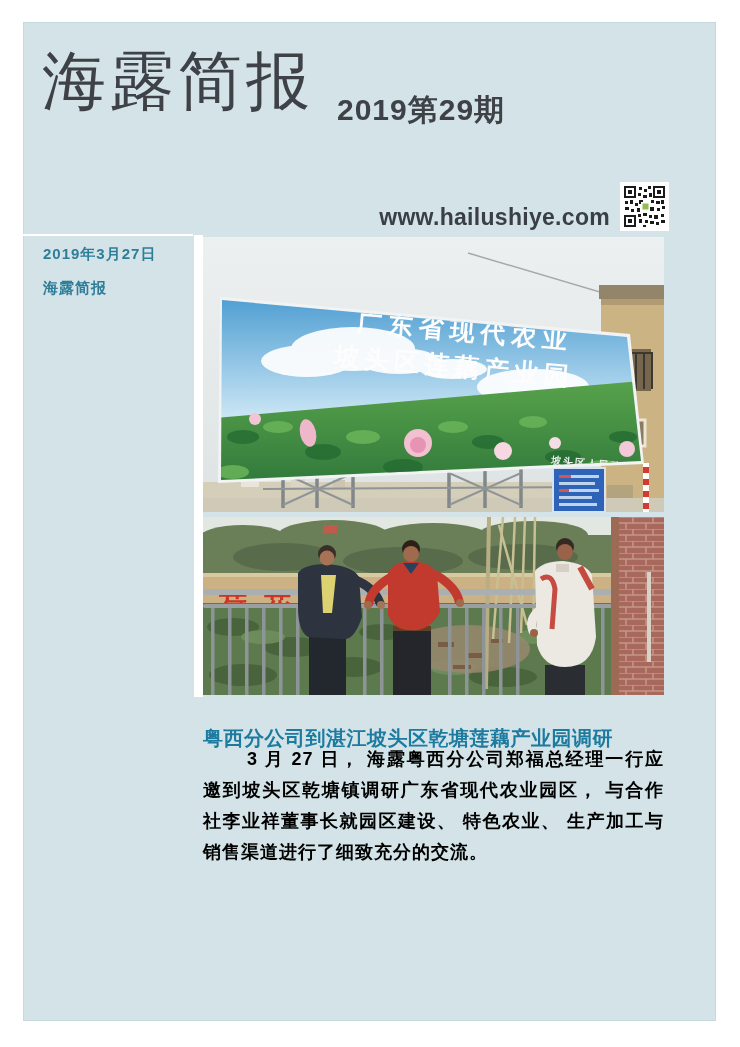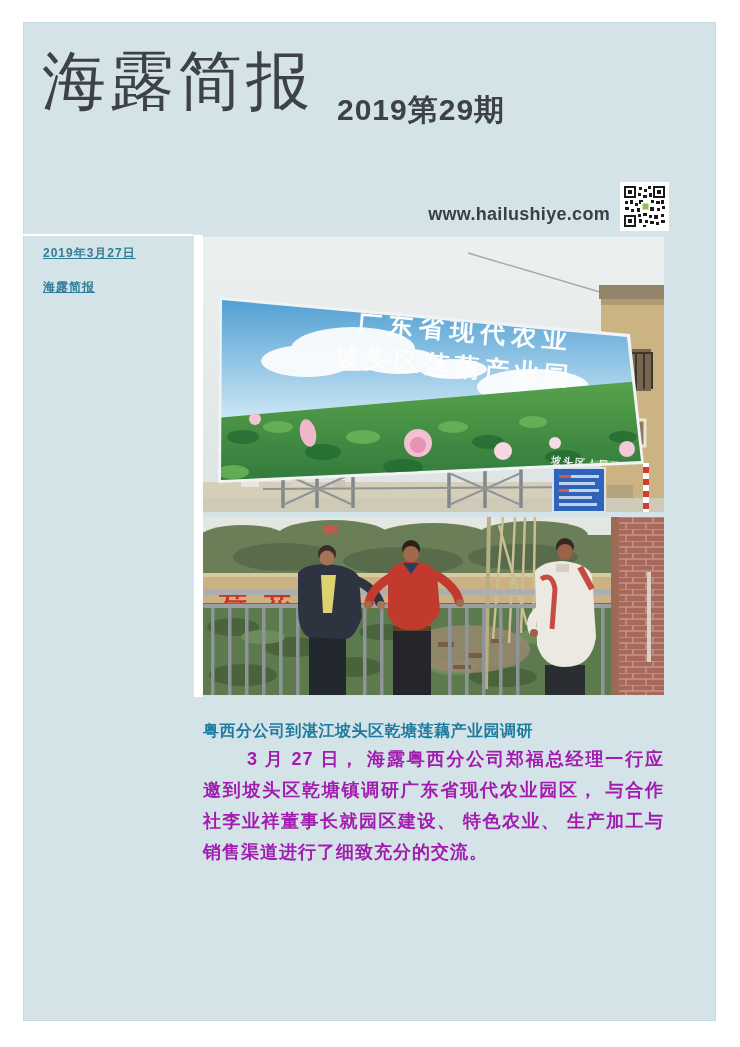--- a/index.html
+++ b/index.html
@@ -17,49 +17,49 @@
     position:absolute;left:19px;top:24px;
     font-size:64px;font-weight:400;letter-spacing:4px;line-height:1.1;
     color:#3e4247;white-space:nowrap;
   }
   .masthead-issue{
     position:absolute;left:314px;top:68px;
     font-size:30px;font-weight:700;letter-spacing:1px;color:#3e4247;white-space:nowrap;
   }
   .website{
     position:absolute;right:106px;top:182px;
-    font-size:18px;font-weight:700;color:#3a3f45;letter-spacing:0.3px;
+    font-size:23px;font-weight:700;color:#3a3f45;letter-spacing:0.3px;
   }
   .qr{
     position:absolute;left:597px;top:160px;width:49px;height:49px;
     background:#ffffff;box-sizing:border-box;padding:3px;
   }
   .qr svg{display:block;width:43px;height:43px;}
   
   .rule-h{position:absolute;left:0;top:212px;width:170px;height:2px;background:#ffffff;}
   .rule-v{position:absolute;left:171px;top:213px;width:9px;height:462px;background:#ffffff;}
   .side-date,.side-dept{
-    position:absolute;left:20px;font-size:12px;font-weight:700;
-    letter-spacing:1px;color:#2e7d99;white-space:nowrap;text-decoration:underline;
+    position:absolute;left:20px;font-size:15px;font-weight:700;
+    letter-spacing:1px;color:#2e7d99;white-space:nowrap;
   }
   .side-date{top:223px;}
   .side-dept{top:257px;}
   
   figure{margin:0;padding:0;position:absolute;left:180px;}
   .photo1{top:215px;width:461px;height:275px;}
   .photo2{top:495px;width:461px;height:178px;}
   figure svg{display:block;width:100%;height:100%;}
   
   .art-title{
     position:absolute;left:180px;top:686px;width:461px;
-    font-size:16px;font-weight:700;letter-spacing:0.5px;color:#1d7ba0;white-space:nowrap;
+    font-size:20px;font-weight:700;letter-spacing:0.5px;color:#1d7ba0;white-space:nowrap;
   }
   .art-body{
     position:absolute;left:180px;top:722px;width:461px;
-    font-size:18px;line-height:31px;font-weight:600;color:#a21caf;
+    font-size:18px;line-height:31px;font-weight:600;color:#000000;
     letter-spacing:1px;text-align:justify;
   }
   .art-body p{margin:0;text-indent:44px;}
 </style>
 </head>
 <body>
 
 <div class="sheet">
 
   <div class="masthead-title">海露简报</div>

